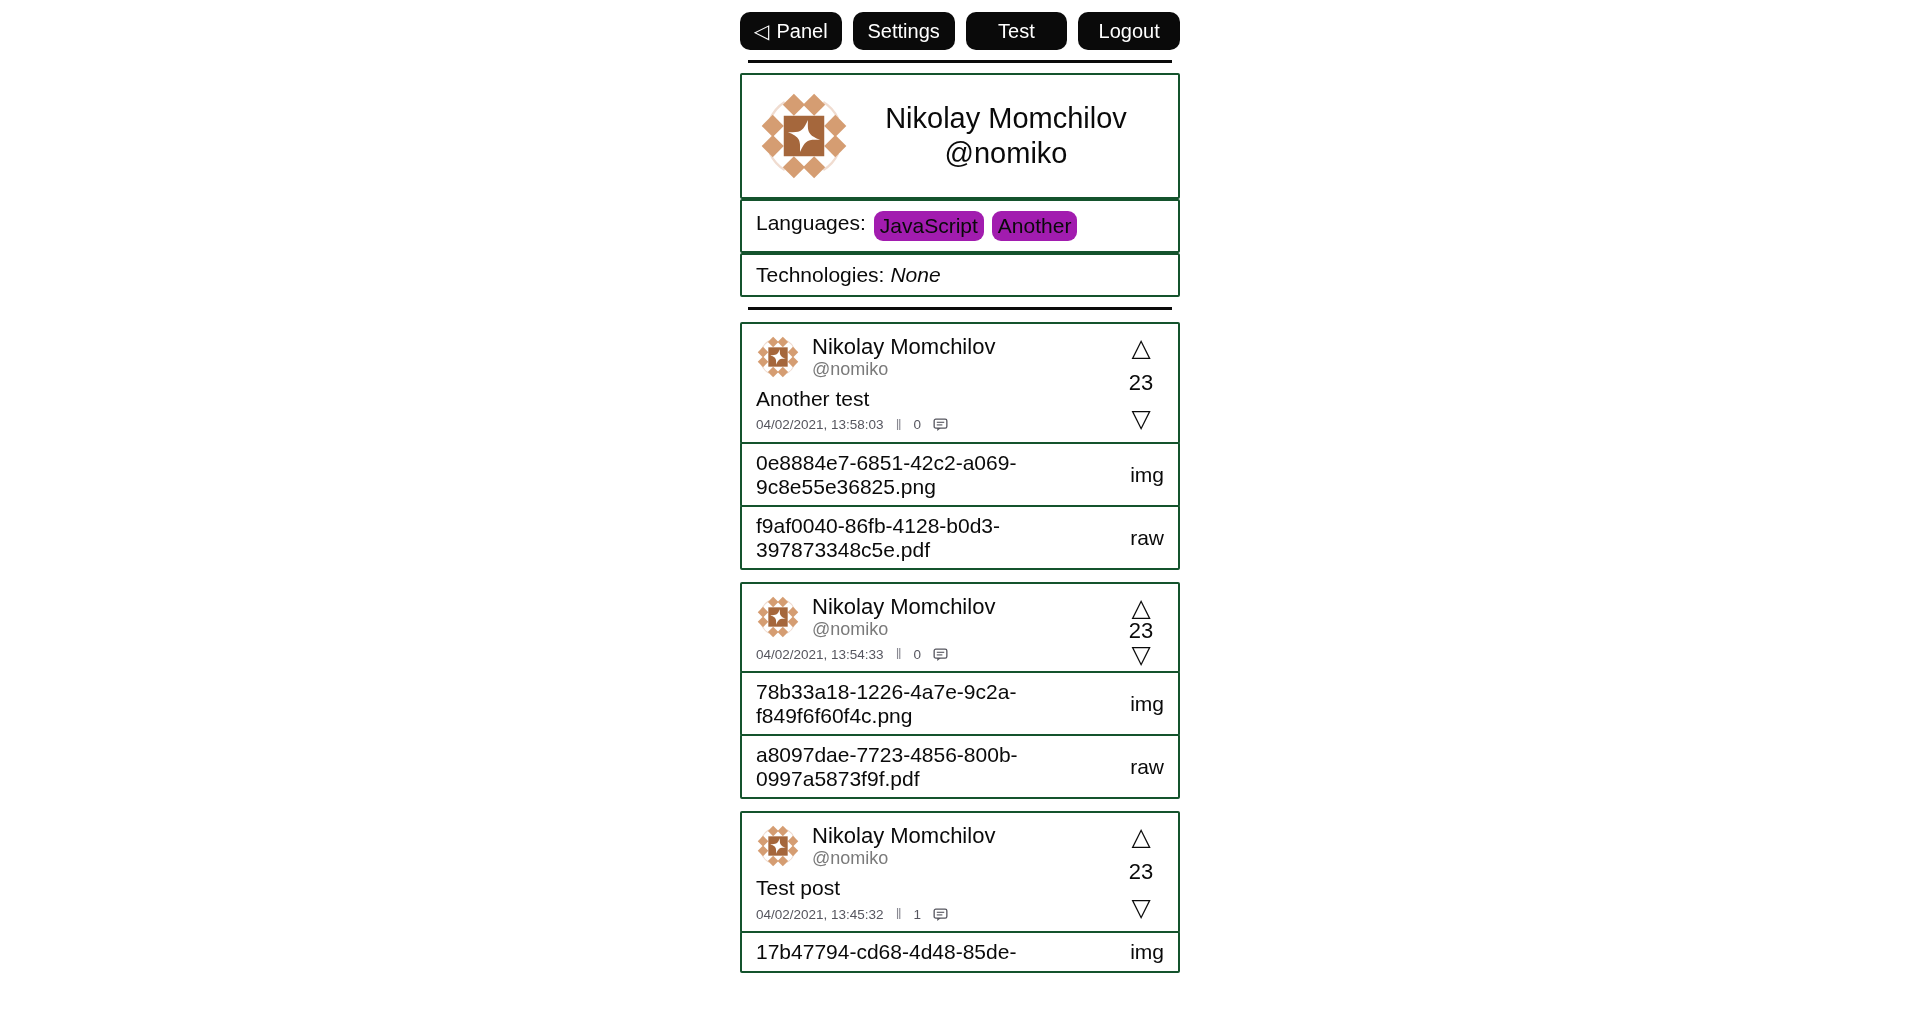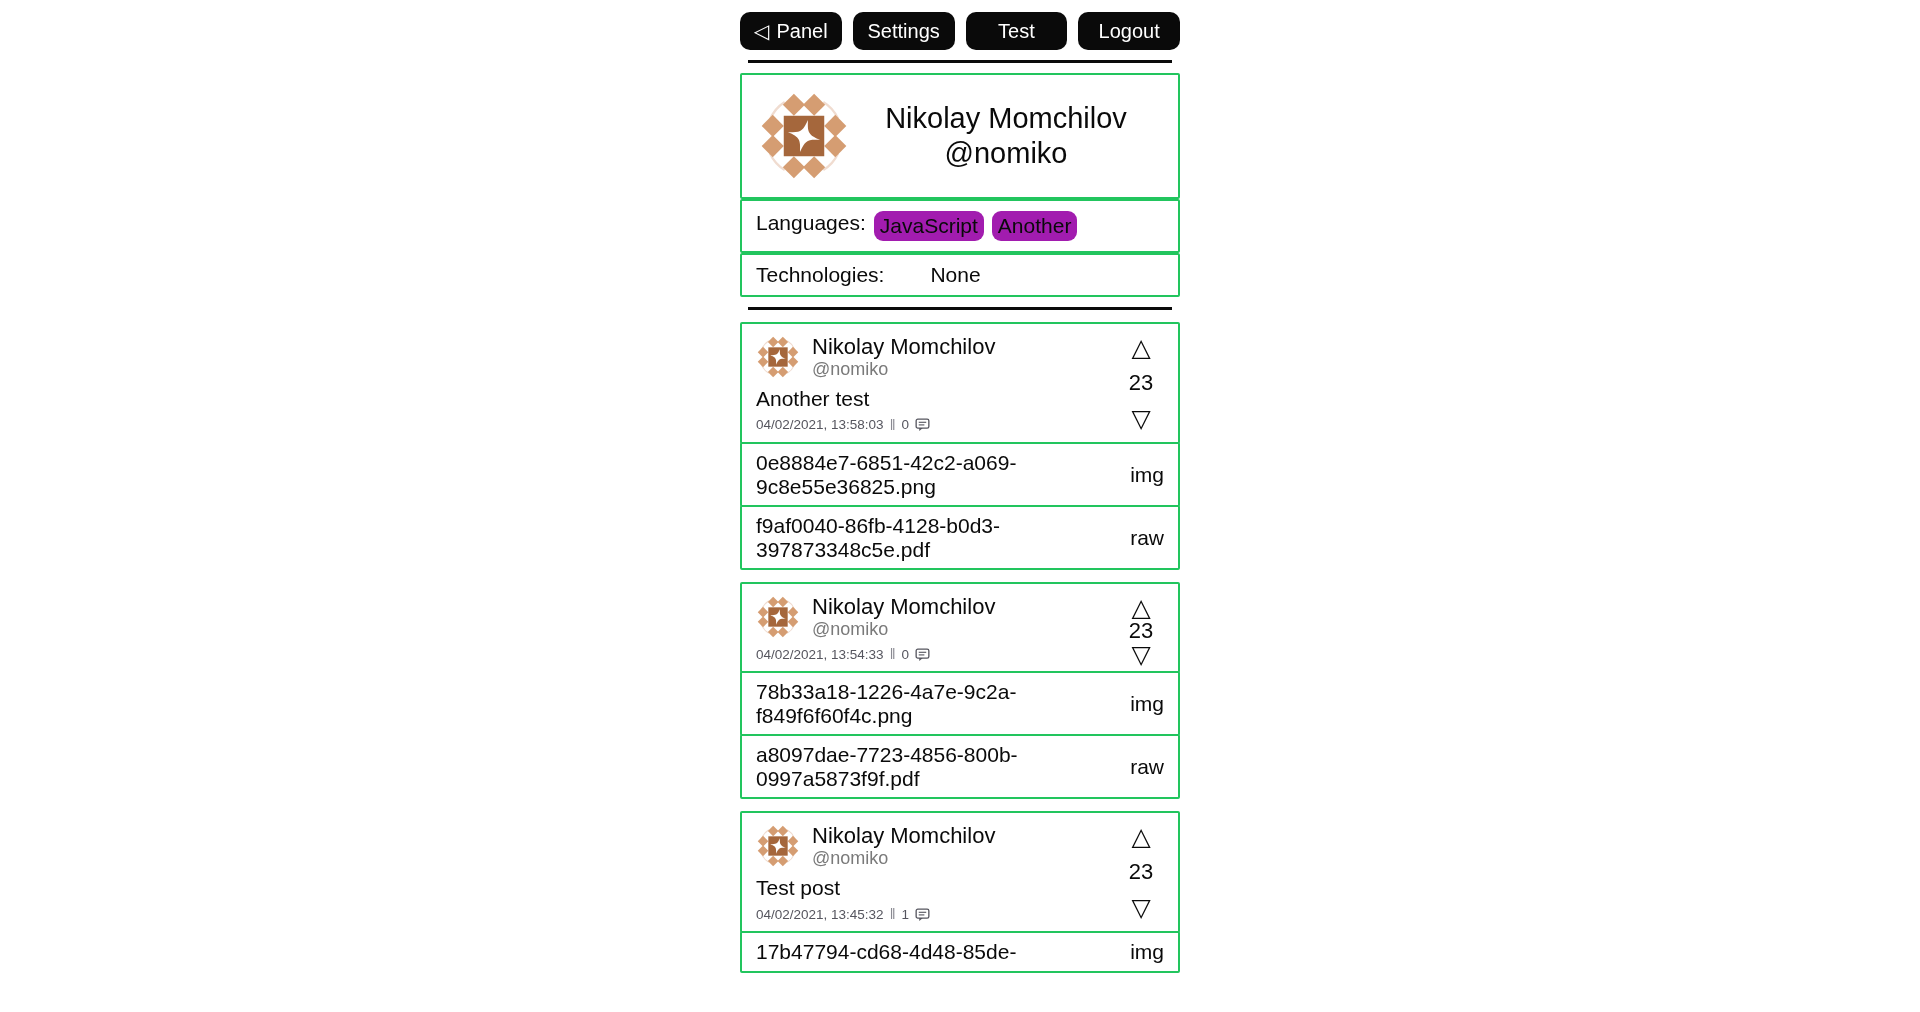--- a/index.html
+++ b/index.html
@@ -10,41 +10,41 @@
   .column{width:440px;margin:0 auto;}
   
   .toolbar{display:flex;gap:11px;margin-top:12px;}
   .btn{
     flex:1;height:38px;background:#0a0a0a;color:#ffffff;border:none;border-radius:10px;
     font-family:"Liberation Sans","DejaVu Sans",sans-serif;font-size:20px;
     display:flex;align-items:center;justify-content:center;gap:7px;cursor:pointer;padding:0;
   }
   .rule{border:none;border-top:3px solid #0a0a0a;margin:10px 8px 0 8px;height:0;}
   
-  .card{border:2px solid #22c55e;border-radius:2px;background:#fff;box-sizing:border-box;}
+  .card{border:2px solid #14532d;border-radius:2px;background:#fff;box-sizing:border-box;}
   
   .profile-card{margin-top:10px;display:flex;align-items:center;padding:15px 16px;}
   .avatar-large{width:92px;height:92px;flex:none;}
   .profile-names{flex:1;text-align:center;font-size:29px;line-height:1.22;}
   
   .info-card{padding:10px 14px;font-size:21px;display:flex;align-items:flex-start;flex-wrap:wrap;}
-  .tech-card{padding:8px 14px;gap:40px;}
+  .tech-card{padding:8px 14px;}
   .tag{background:#a21caf;border-radius:9px;padding:3px 6px;margin-left:8px;}
-  .info-value{margin-left:6px;}
+  .info-value{margin-left:6px;font-style:italic;}
   
   .post-group{margin-top:12px;}
   .post-group .card{margin-top:-2px;}
   .post-group .card:first-child{margin-top:0;}
   .post-header{position:relative;padding:10px 14px 9px 14px;}
   .author-row{display:flex;gap:12px;align-items:center;}
   .avatar-small{width:44px;height:44px;flex:none;}
   .author-name{font-size:22px;line-height:1.15;}
   .author-handle{font-size:18px;color:#7a7a7a;line-height:1.15;}
   .post-title{font-size:21px;margin-top:7px;}
-  .post-meta{margin-top:6px;font-size:13.5px;color:#55555e;display:flex;align-items:center;gap:6px;}
+  .post-meta{margin-top:6px;font-size:13.5px;color:#55555e;display:flex;align-items:center;gap:12px;}
   .meta-sep{font-size:14px;color:#8a8a92;}
   .score-col{
     position:absolute;top:11px;bottom:11px;right:14px;width:46px;
     display:flex;flex-direction:column;align-items:center;justify-content:space-between;
   }
   .vote{font-family:"DejaVu Sans",sans-serif;font-size:25px;line-height:1;cursor:pointer;user-select:none;}
   .score-value{font-size:22px;line-height:1;}
   
   .attachment{display:flex;justify-content:space-between;align-items:center;padding:7px 14px;cursor:pointer;}
   .filename{font-size:21px;line-height:1.12;max-width:335px;overflow-wrap:break-word;}

